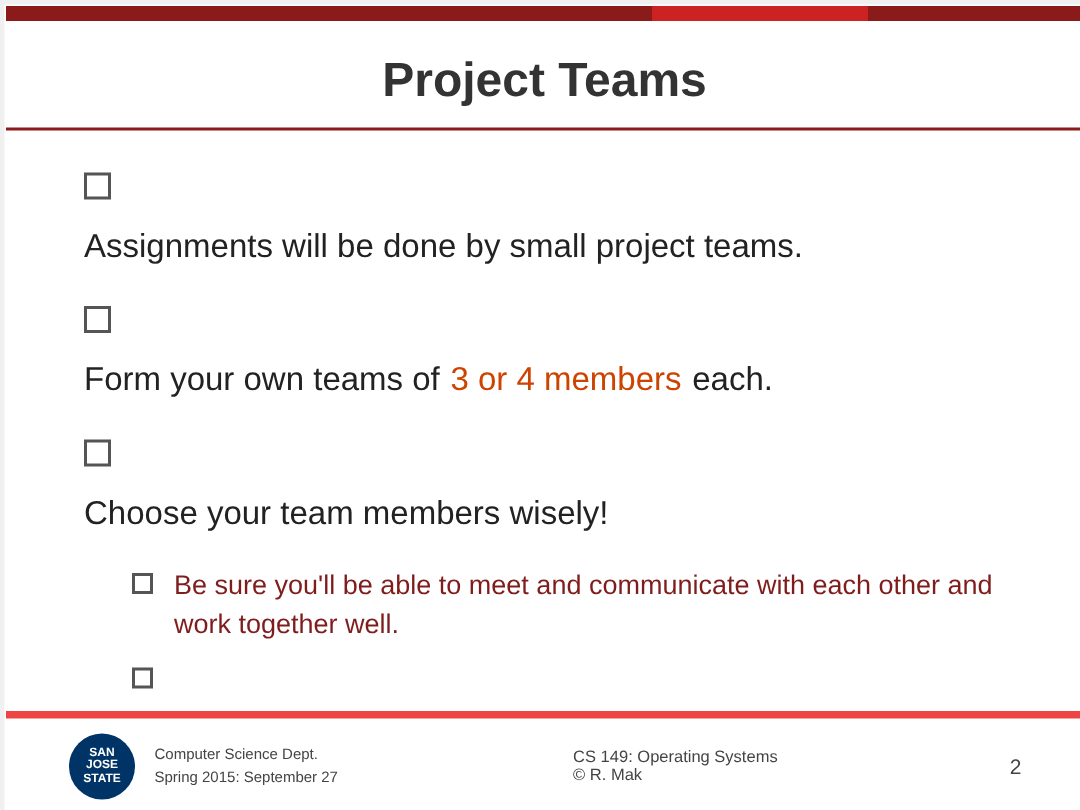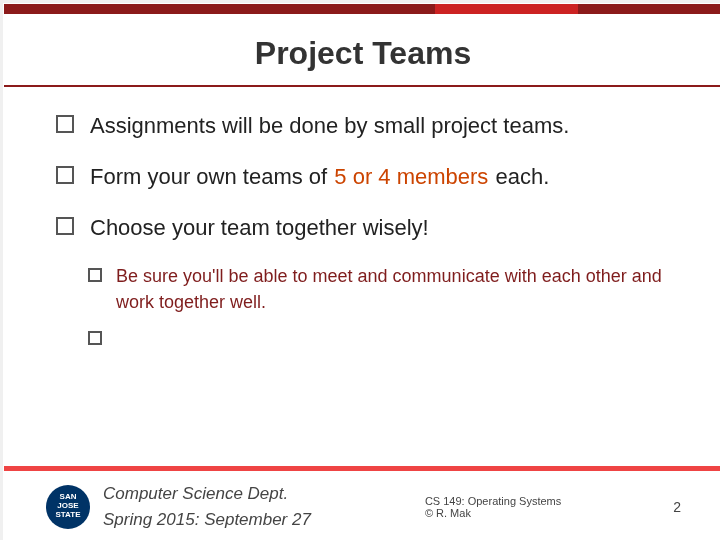--- a/index.html
+++ b/index.html
@@ -48,20 +48,21 @@
       padding: 20px 50px 10px 50px;
       display: flex;
       flex-direction: column;
       gap: 16px;
     }
 
     .bullet-item {
       display: flex;
       align-items: flex-start;
       gap: 14px;
+      flex-direction: column;
     }
 
     .bullet-marker {
       width: 18px;
       height: 18px;
       border: 2px solid #555;
       flex-shrink: 0;
       margin-top: 5px;
       background: white;
     }
@@ -114,24 +115,23 @@
       flex-shrink: 0;
     }
 
     .footer-left {
       display: flex;
       align-items: center;
       gap: 10px;
     }
 
     .footer-text {
-      font-size: 17px;
+      font-size: 10px;
       color: #444;
       line-height: 1.5;
-      font-style: italic;
     }
 
     .footer-center {
       font-size: 11px;
       color: #444;
       text-align: left;
     }
 
     .footer-right {
       font-size: 14px;
@@ -174,28 +174,28 @@
     <div class="bullet-item">
       <div class="bullet-marker"></div>
       <span class="bullet-text">
         Assignments will be done by small project teams.
       </span>
     </div>
 
     <div class="bullet-item">
       <div class="bullet-marker"></div>
       <span class="bullet-text">
-        Form your own teams of <span class="highlight-orange">5 or 4 members</span> each.
+        Form your own teams of <span class="highlight-orange">3 or 4 members</span> each.
       </span>
     </div>
 
     <div class="bullet-item">
       <div class="bullet-marker"></div>
       <span class="bullet-text">
-        Choose your team together wisely!
+        Choose your team members wisely!
       </span>
     </div>
 
     <div class="sub-bullets">
       <div class="sub-bullet-item">
         <div class="sub-bullet-marker"></div>
         <span class="sub-bullet-text">
           Be sure you'll be able to meet and communicate with each other and work together well.
         </span>
       </div>

